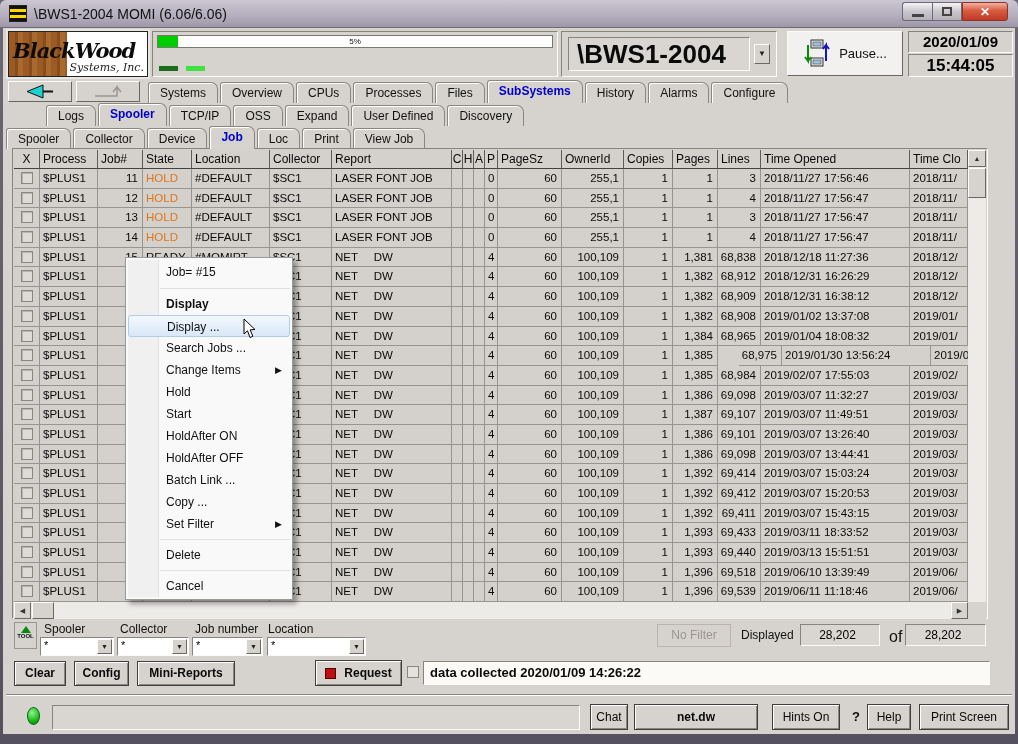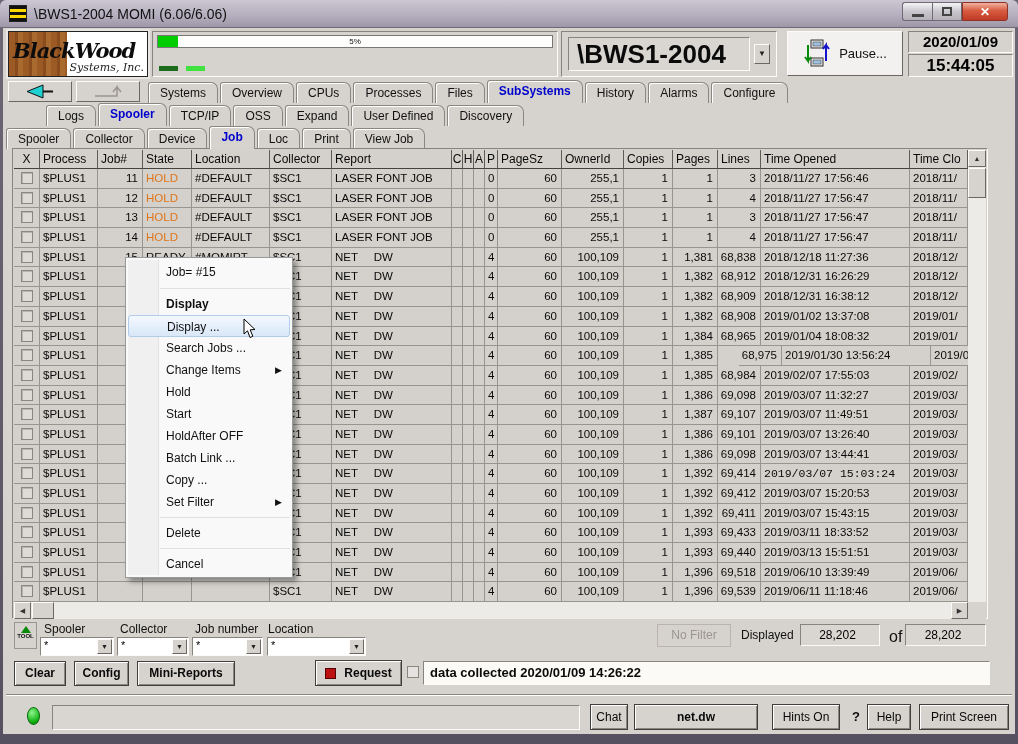--- a/index.html
+++ b/index.html
@@ -596,21 +596,21 @@
           <div class="tcell al" style="width: 120px;">NET     DW</div>
           <div class="tcell ac" style="width: 11px;"></div>
           <div class="tcell ac" style="width: 11px;"></div>
           <div class="tcell ac" style="width: 11px;"></div>
           <div class="tcell al" style="width: 13px;">4</div>
           <div class="tcell ar" style="width: 64px;">60</div>
           <div class="tcell ar" style="width: 62px;">100,109</div>
           <div class="tcell ar" style="width: 49px;">1</div>
           <div class="tcell ar" style="width: 45px;">1,392</div>
           <div class="tcell ar" style="width: 43px;">69,414</div>
-          <div class="tcell al" style="width: 149px; font-family: Liberation Mono, monospace;">2019/03/07 15:03:24</div>
+          <div class="tcell al" style="width: 149px;">2019/03/07 15:03:24</div>
           <div class="tcell al" style="width: 58px;">2019/03/</div>
         </div>
         <div class="trow">
           <div class="tcell ac" style="width: 26px;"><div class="rowcheck"></div></div>
           <div class="tcell al" style="width: 58px;">$PLUS1</div>
           <div class="tcell ar" style="width: 45px;"></div>
           <div class="tcell al" style="width: 49px;"></div>
           <div class="tcell al" style="width: 78px;"></div>
           <div class="tcell al" style="width: 62px;">$SC1</div>
           <div class="tcell al" style="width: 120px;">NET     DW</div>
@@ -742,20 +742,21 @@
 
   <div class="abs" id="context-menu">
       <div class="menu-item header">Job= #15</div>
       <div class="menu-sep"></div>
       <div class="menu-item bold">Display</div>
       <div class="menu-item highlight">Display ...</div>
       <div class="menu-item">Search Jobs ...</div>
       <div class="menu-item">Change Items<span class="submenu-arrow">▶</span></div>
       <div class="menu-item">Hold</div>
       <div class="menu-item">Start</div>
+      <div class="menu-item">HoldAfter ON</div>
       <div class="menu-item">HoldAfter OFF</div>
       <div class="menu-item">Batch Link ...</div>
       <div class="menu-item">Copy ...</div>
       <div class="menu-item">Set Filter<span class="submenu-arrow">▶</span></div>
       <div class="menu-sep"></div>
       <div class="menu-item">Delete</div>
       <div class="menu-sep"></div>
       <div class="menu-item">Cancel</div>
     </div>
 

